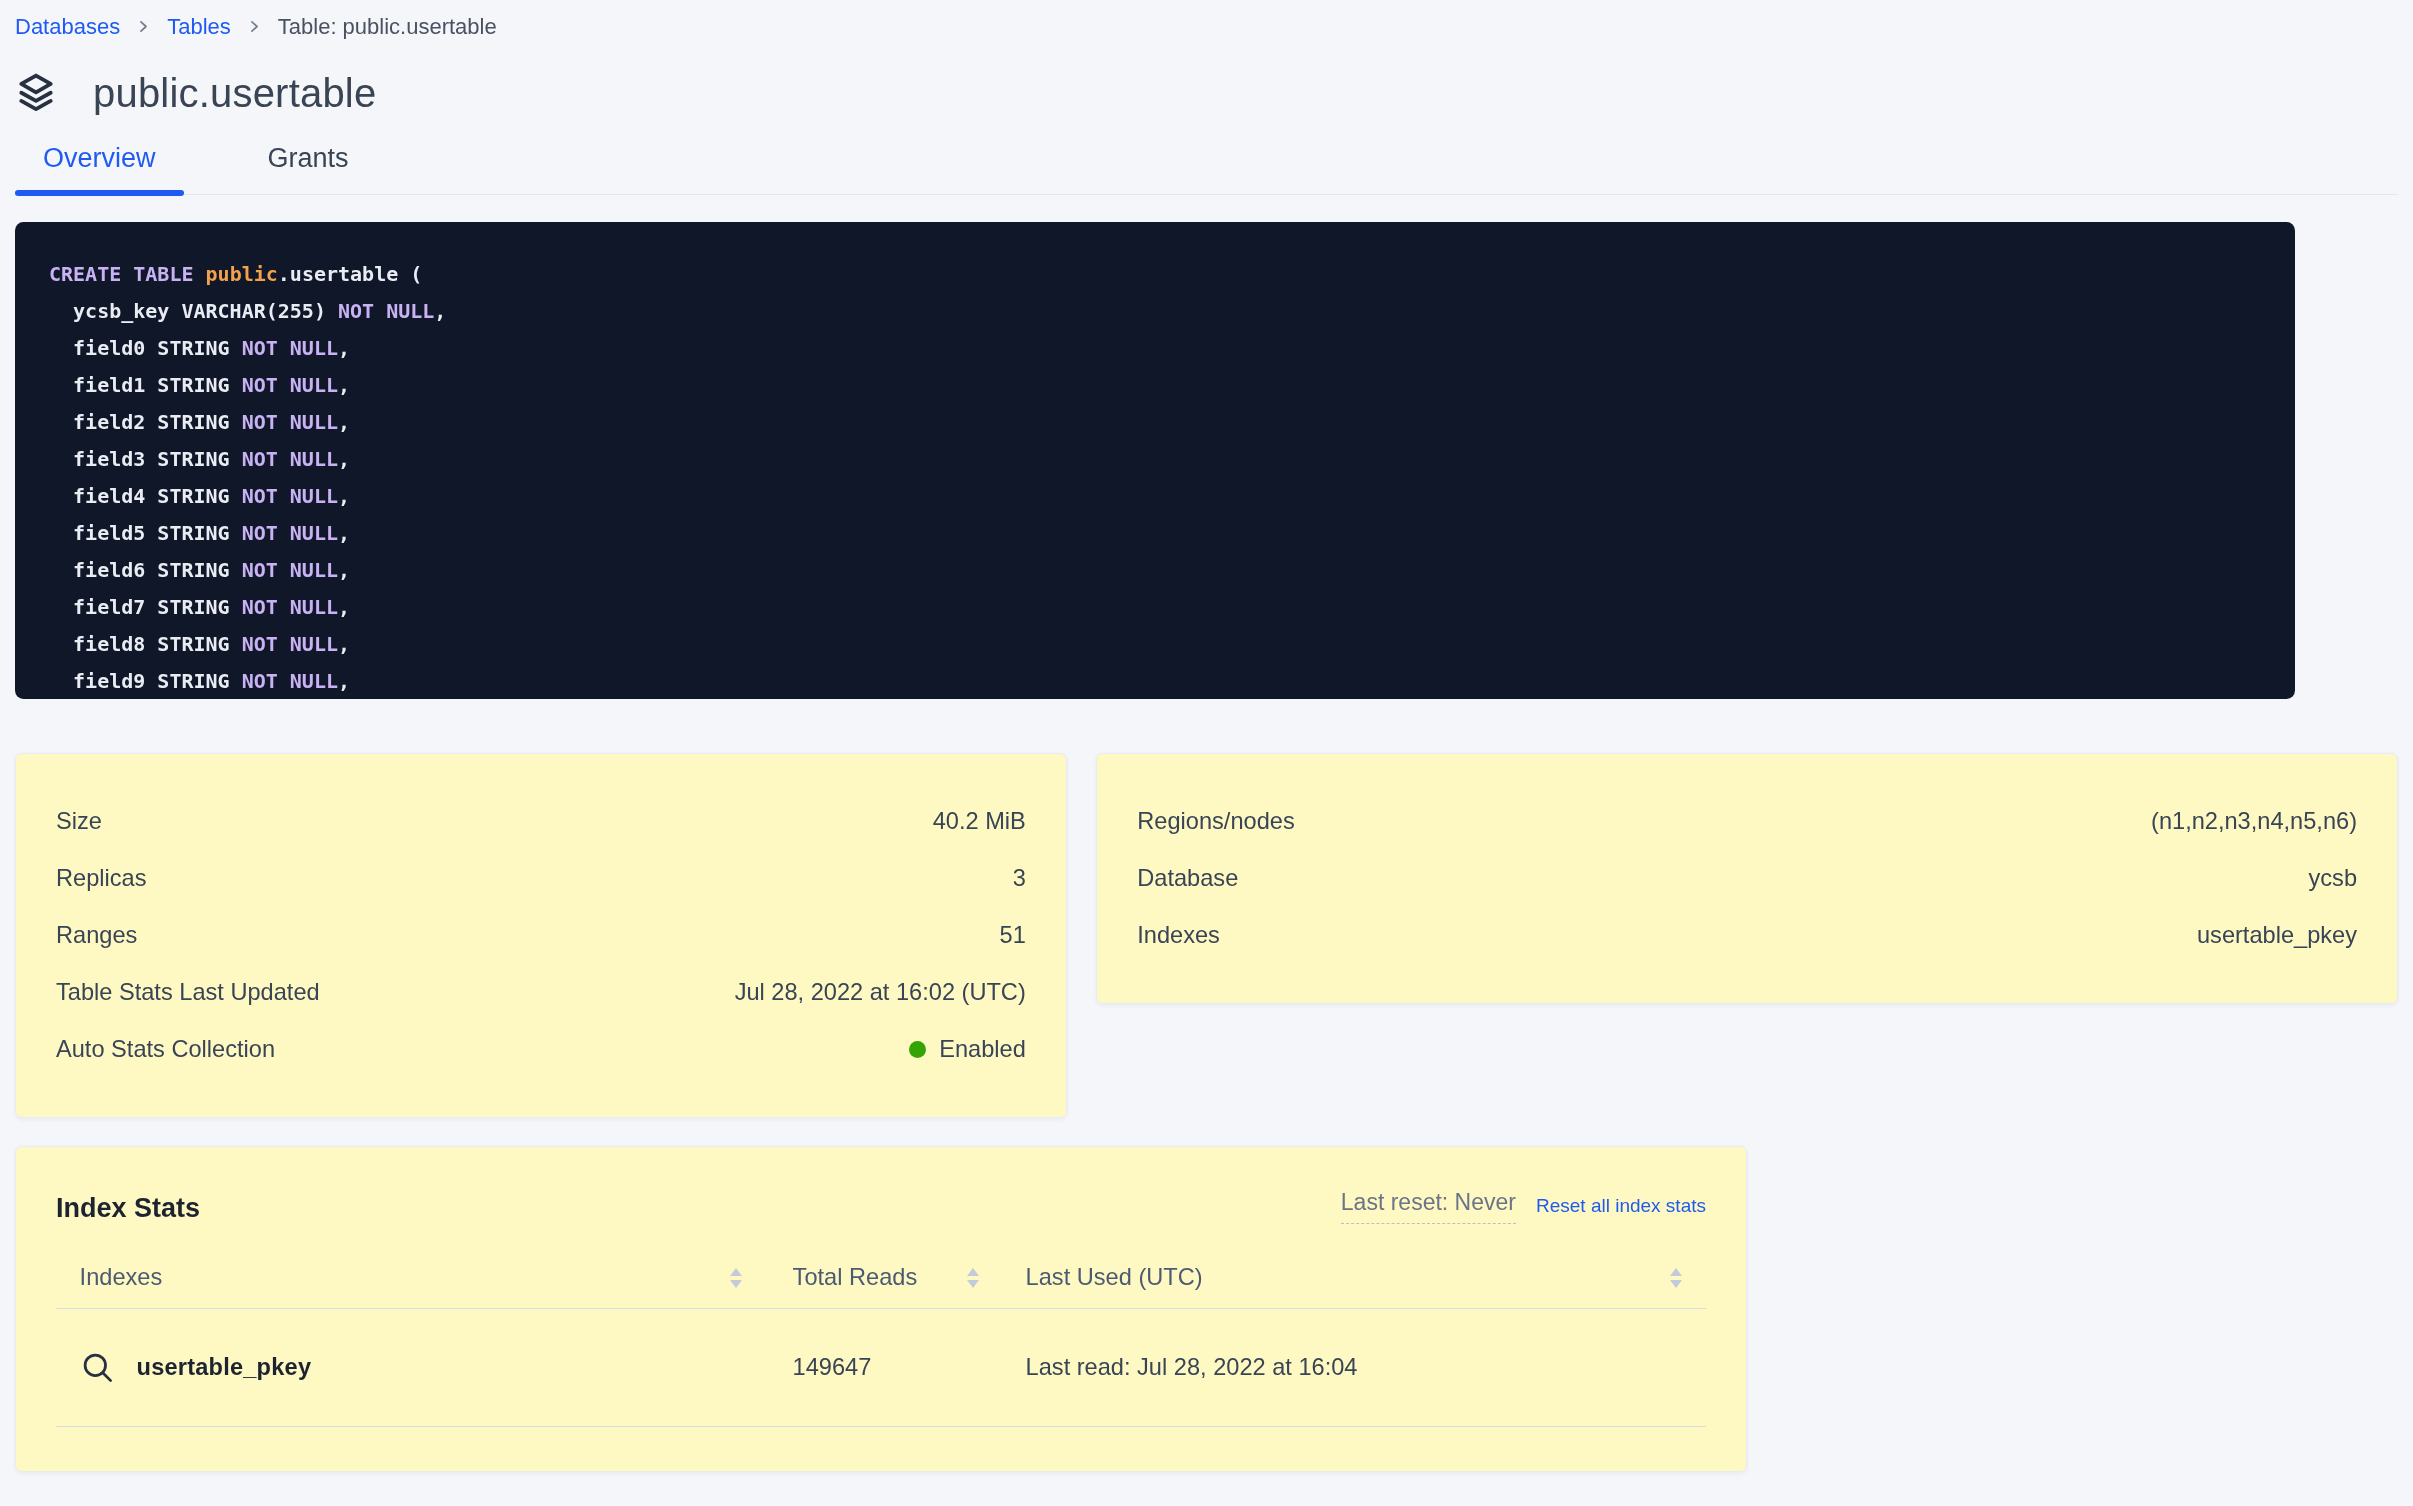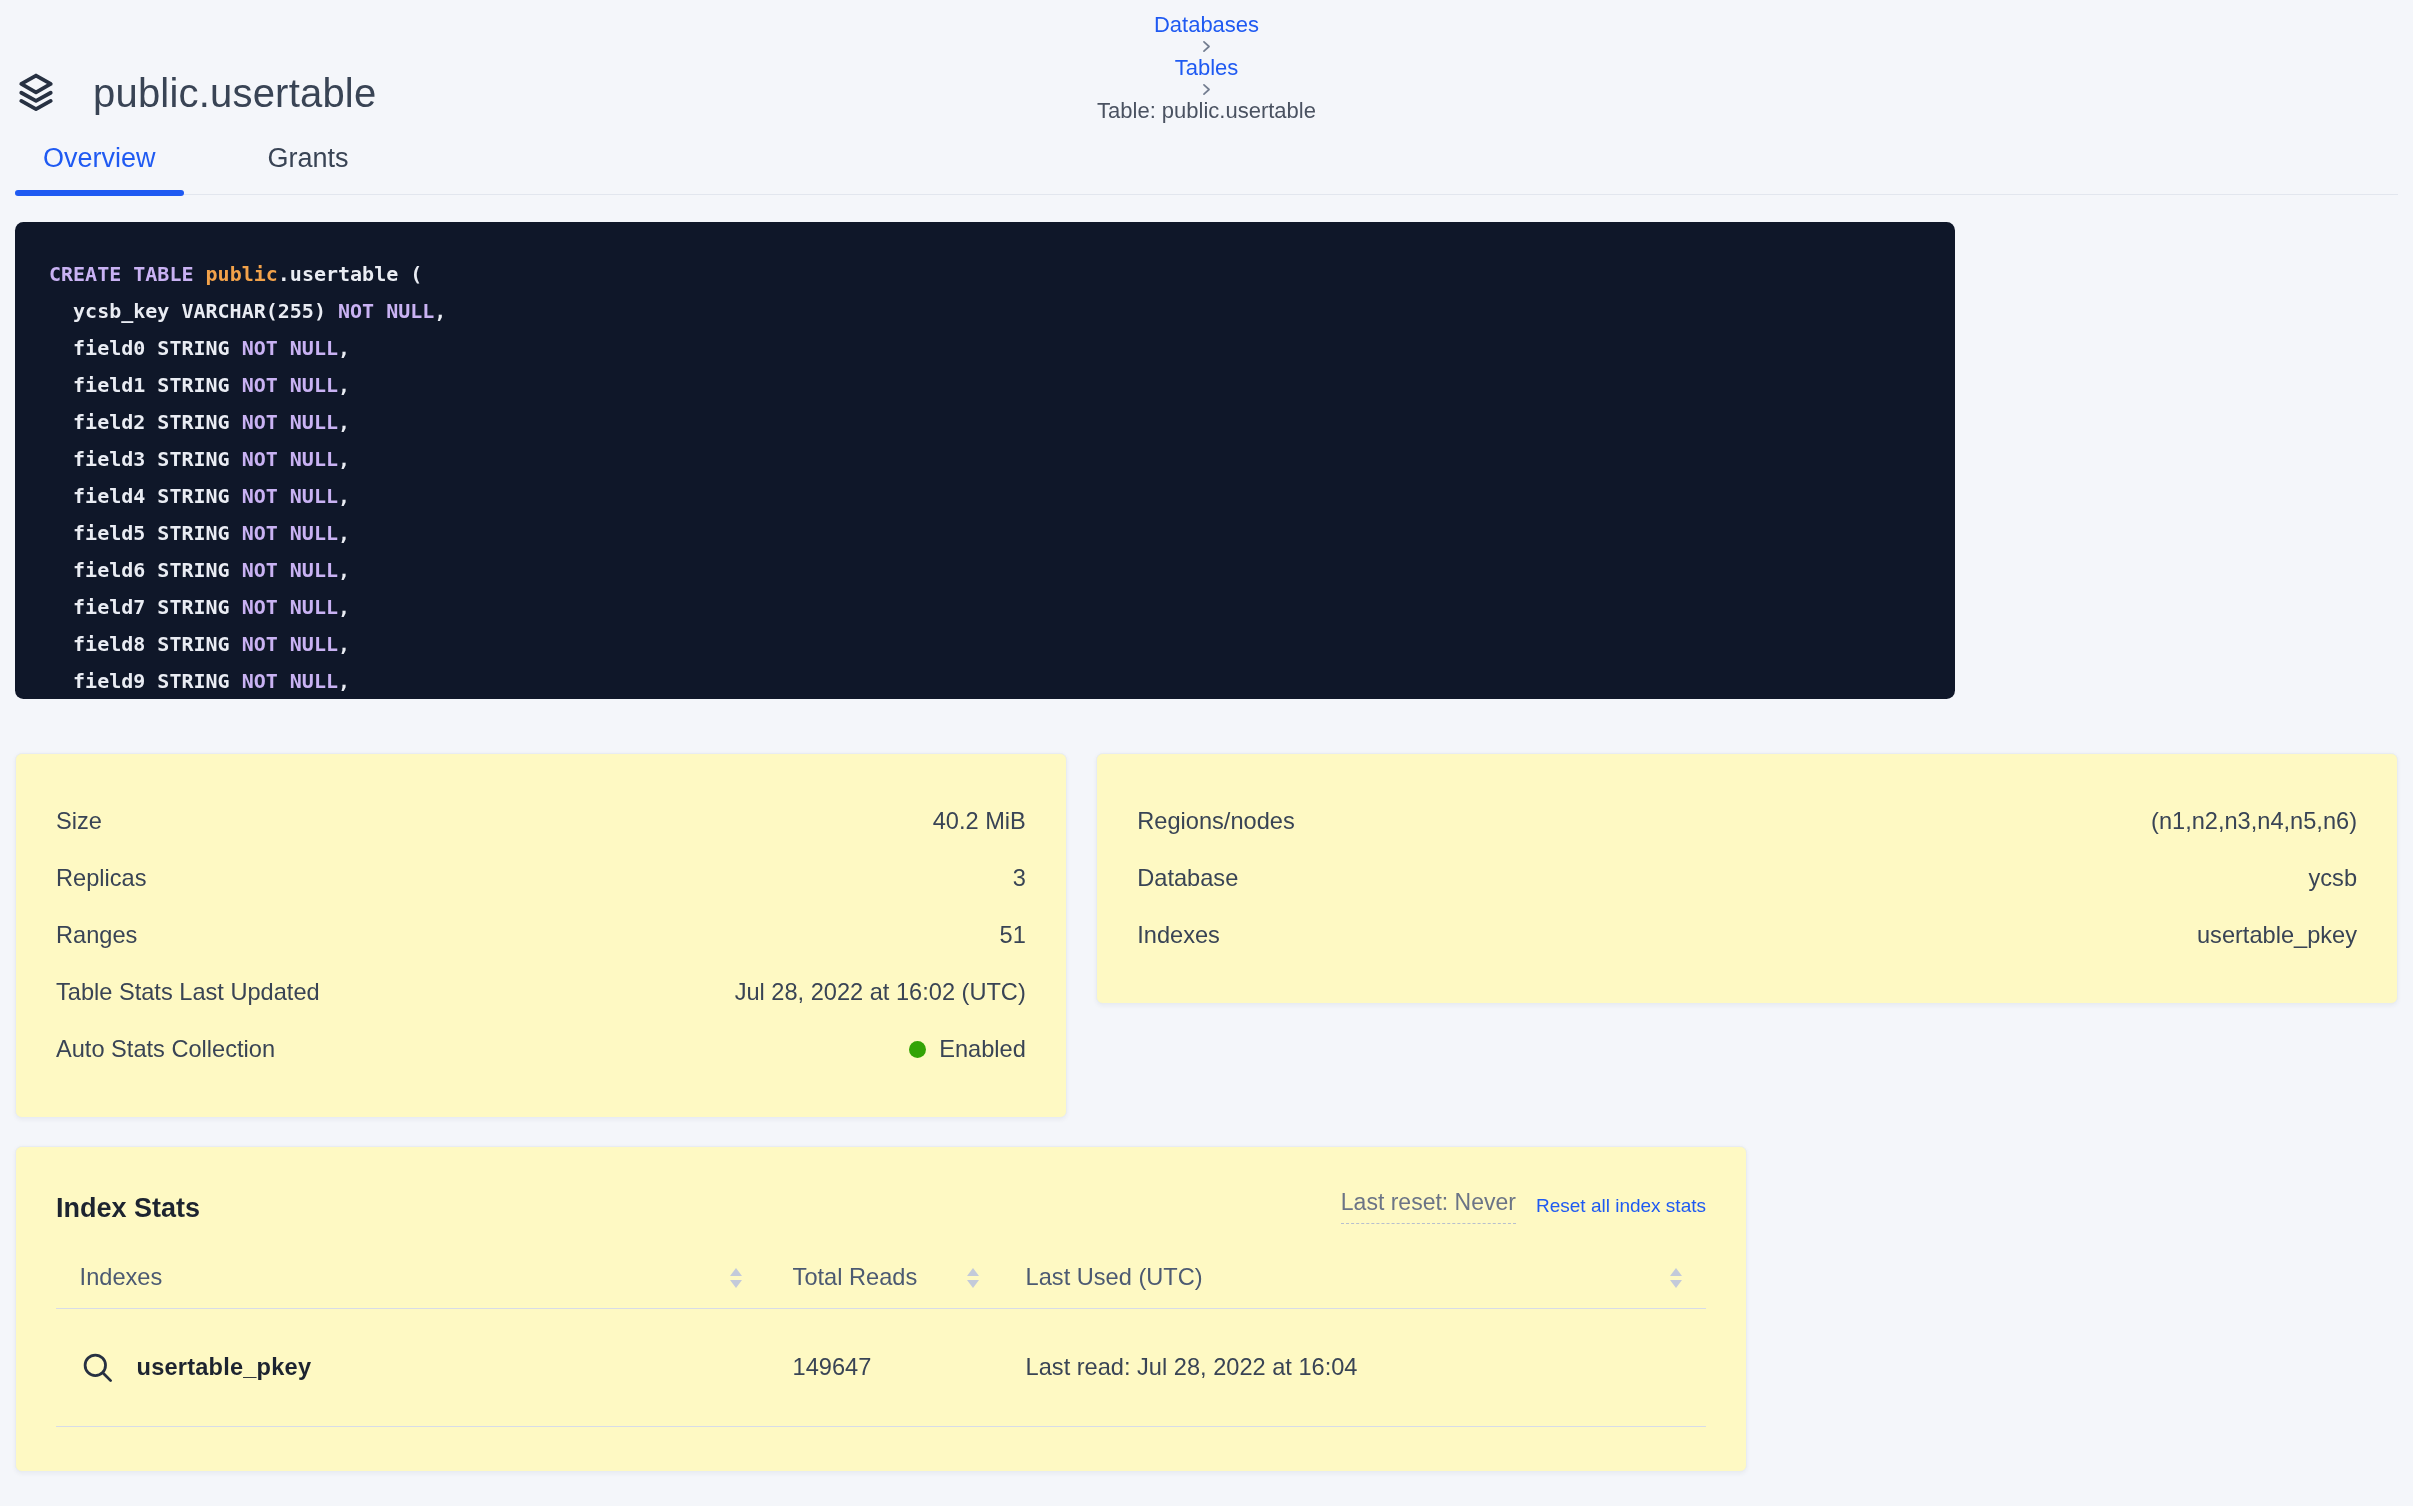--- a/index.html
+++ b/index.html
@@ -22,21 +22,21 @@
   html,body{width:2413px;height:1506px;}
   body{
     background:#f4f6fa;
     font-family:"Liberation Sans","DejaVu Sans",sans-serif;
     color:var(--text-main);
     overflow:hidden;
   }
   .page{padding:11.8px 15px 0 15px;}
 
   
-  .breadcrumb{display:flex;align-items:center;font-size:22px;height:30px;flex-direction:column;}
+  .breadcrumb{display:flex;align-items:center;font-size:22px;height:30px;}
   .crumb-link{color:var(--link-blue);cursor:pointer;}
   .crumb-current{color:#4a5261;}
   .crumb-sep{display:flex;align-items:center;margin:0 15px;}
   .crumb-sep svg{stroke:#737d90;}
 
   
   .title-row{display:flex;margin-top:29px;height:49px;gap:16px;}
   .title-icon{width:42px;height:42px;margin-right:20px;flex:0 0 auto;}
   .page-title{font-size:40px;font-weight:500;color:var(--text-main);letter-spacing:0.2px;}
 
@@ -49,21 +49,21 @@
   }
   .tab:first-child{margin-right:56px;}
   .tab.active{color:var(--link-blue);}
   .tab.active::after{
     content:"";position:absolute;left:0;right:0;bottom:0;height:5.9px;
     background:var(--link-blue);border-radius:3.4px;
   }
 
   
   .sql-box{
-    margin-top:27px;width:1940px;height:477px;background:var(--code-bg);
+    margin-top:27px;width:2280px;height:477px;background:var(--code-bg);
     border-radius:8.4px;padding:34px 0 0 34px;overflow:hidden;
   }
   .sql-line{
     font-family:"DejaVu Sans Mono","Liberation Mono",monospace;
     font-weight:bold;font-size:20px;line-height:37px;white-space:pre;
   }
   .tok-kw{color:var(--code-keyword);}
   .tok-ent{color:var(--code-entity);}
   .tok-plain{color:var(--code-text);}
 

